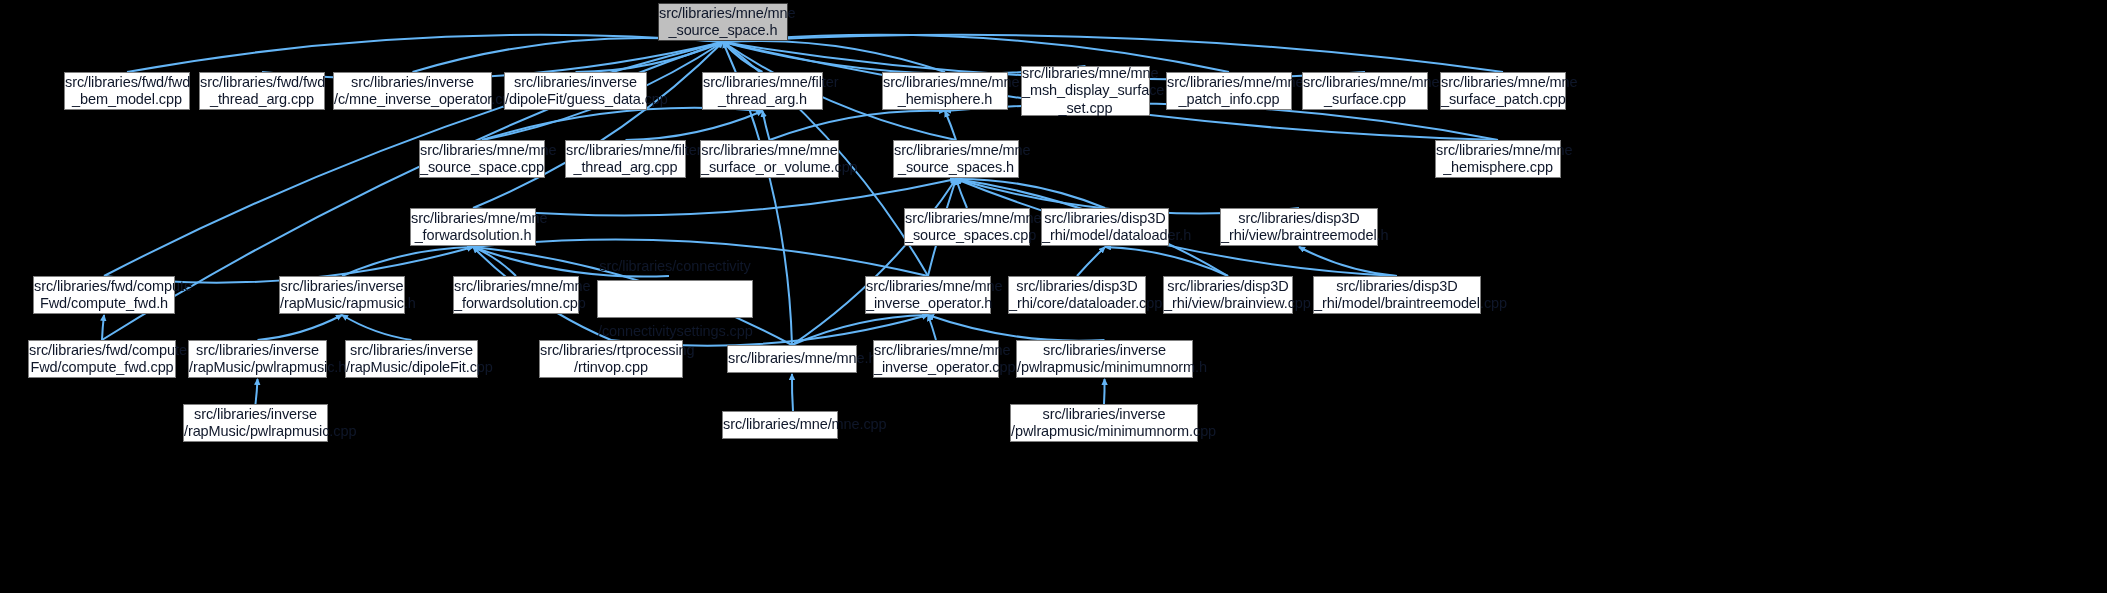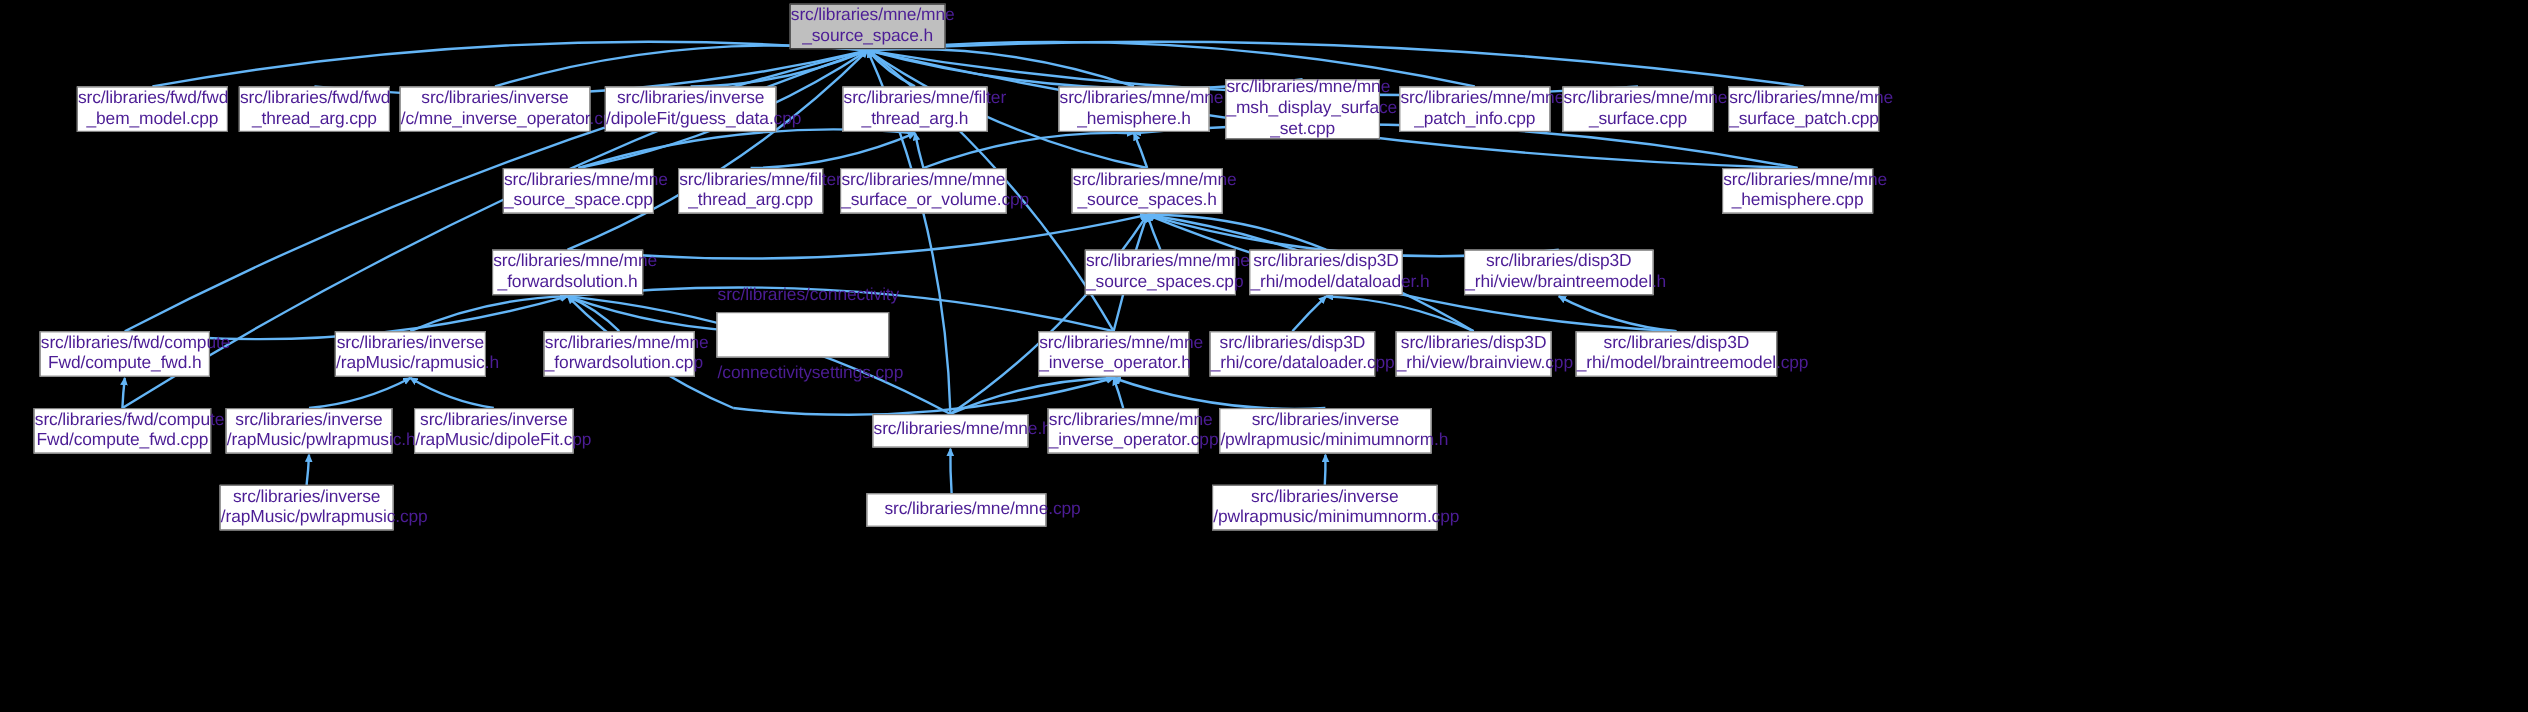--- a/index.html
+++ b/index.html
@@ -25,21 +25,21 @@
     top: 0;
     width: 2107px;
     height: 593px;
     pointer-events: none;
   }
   .node {
     position: absolute;
     box-sizing: border-box;
     background: #ffffff;
     border: 1px solid #808080;
-    color: #4c1d95;
+    color: #0f172a;
     font-size: 14.5px;
     line-height: 17.5px;
     text-align: center;
     display: flex;
     flex-direction: column;
     align-items: center;
     justify-content: center;
     white-space: pre;
     letter-spacing: -0.1px;
     z-index: 3;
@@ -132,27 +132,28 @@
     <div class="node" style="left: 565px; top: 140px; width: 121px; height: 38px;"><span class="node-label">src/libraries/mne/filter</span><span class="node-label">_thread_arg.cpp</span></div>
     <div class="node" style="left: 700px; top: 140px; width: 139px; height: 38px;"><span class="node-label">src/libraries/mne/mne</span><span class="node-label">_surface_or_volume.cpp</span></div>
     <div class="node" style="left: 893px; top: 140px; width: 126px; height: 38px;"><span class="node-label">src/libraries/mne/mne</span><span class="node-label">_source_spaces.h</span></div>
     <div class="node" style="left: 904px; top: 208px; width: 126px; height: 38px;"><span class="node-label">src/libraries/mne/mne</span><span class="node-label">_source_spaces.cpp</span></div>
     <div class="node" style="left: 1041px; top: 208px; width: 128px; height: 38px;"><span class="node-label">src/libraries/disp3D</span><span class="node-label">_rhi/model/dataloader.h</span></div>
     <div class="node" style="left: 1220px; top: 208px; width: 158px; height: 38px;"><span class="node-label">src/libraries/disp3D</span><span class="node-label">_rhi/view/braintreemodel.h</span></div>
     <div class="node" style="left: 410px; top: 208px; width: 126px; height: 38px;"><span class="node-label">src/libraries/mne/mne</span><span class="node-label">_forwardsolution.h</span></div>
     <div class="node" style="left: 33px; top: 276px; width: 142px; height: 38px;"><span class="node-label">src/libraries/fwd/compute</span><span class="node-label">Fwd/compute_fwd.h</span></div>
     <div class="node" style="left: 279px; top: 276px; width: 126px; height: 38px;"><span class="node-label">src/libraries/inverse</span><span class="node-label">/rapMusic/rapmusic.h</span></div>
     <div class="node" style="left: 453px; top: 276px; width: 126px; height: 38px;"><span class="node-label">src/libraries/mne/mne</span><span class="node-label">_forwardsolution.cpp</span></div>
-    <div class="node" style="left: 597px; top: 260px; width: 144px; height: 38px; gap: 48px;"><span class="node-label">src/libraries/connectivity</span><span class="node-label">/connectivitysettings.cpp</span></div>
+    <div class="node" style="left: 597px; top: 280px; width: 156px; height: 38px; gap: 48px;"><span class="node-label">src/libraries/connectivity</span><span class="node-label">/connectivitysettings.cpp</span></div>
     <div class="node" style="left: 865px; top: 276px; width: 126px; height: 38px;"><span class="node-label">src/libraries/mne/mne</span><span class="node-label">_inverse_operator.h</span></div>
     <div class="node" style="left: 1008px; top: 276px; width: 138px; height: 38px;"><span class="node-label">src/libraries/disp3D</span><span class="node-label">_rhi/core/dataloader.cpp</span></div>
     <div class="node" style="left: 1163px; top: 276px; width: 130px; height: 38px;"><span class="node-label">src/libraries/disp3D</span><span class="node-label">_rhi/view/brainview.cpp</span></div>
     <div class="node" style="left: 1313px; top: 276px; width: 168px; height: 38px;"><span class="node-label">src/libraries/disp3D</span><span class="node-label">_rhi/model/braintreemodel.cpp</span></div>
     <div class="node" style="left: 28px; top: 340px; width: 148px; height: 38px;"><span class="node-label">src/libraries/fwd/compute</span><span class="node-label">Fwd/compute_fwd.cpp</span></div>
     <div class="node" style="left: 188px; top: 340px; width: 139px; height: 38px;"><span class="node-label">src/libraries/inverse</span><span class="node-label">/rapMusic/pwlrapmusic.h</span></div>
     <div class="node" style="left: 345px; top: 340px; width: 133px; height: 38px;"><span class="node-label">src/libraries/inverse</span><span class="node-label">/rapMusic/dipoleFit.cpp</span></div>
+    <div class="node" style="left: 539px; top: 340px; width: 144px; height: 38px;"><span class="node-label">src/libraries/rtprocessing</span><span class="node-label">/rtinvop.cpp</span></div>
     <div class="node" style="left: 727px; top: 345px; width: 130px; height: 28px;"><span class="node-label">src/libraries/mne/mne.h</span></div>
     <div class="node" style="left: 873px; top: 340px; width: 126px; height: 38px;"><span class="node-label">src/libraries/mne/mne</span><span class="node-label">_inverse_operator.cpp</span></div>
     <div class="node" style="left: 1016px; top: 340px; width: 177px; height: 38px;"><span class="node-label">src/libraries/inverse</span><span class="node-label">/pwlrapmusic/minimumnorm.h</span></div>
     <div class="node" style="left: 183px; top: 404px; width: 145px; height: 38px;"><span class="node-label">src/libraries/inverse</span><span class="node-label">/rapMusic/pwlrapmusic.cpp</span></div>
-    <div class="node" style="left: 722px; top: 411px; width: 150px; height: 28px; padding-left: 14px;"><span class="node-label">src/libraries/mne/mne.cpp</span></div>
+    <div class="node" style="left: 722px; top: 411px; width: 116px; height: 28px;"><span class="node-label">src/libraries/mne/mne.cpp</span></div>
     <div class="node" style="left: 1010px; top: 404px; width: 188px; height: 38px;"><span class="node-label">src/libraries/inverse</span><span class="node-label">/pwlrapmusic/minimumnorm.cpp</span></div>
   </div>
 
 </body></html>

